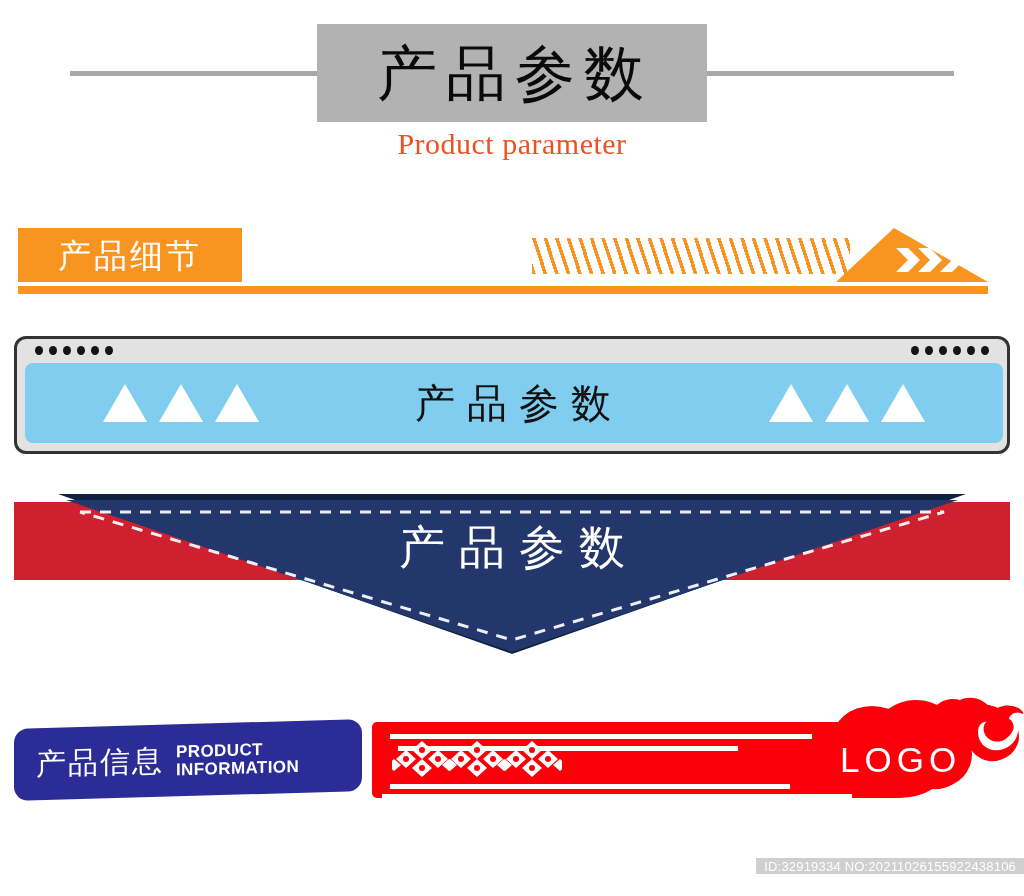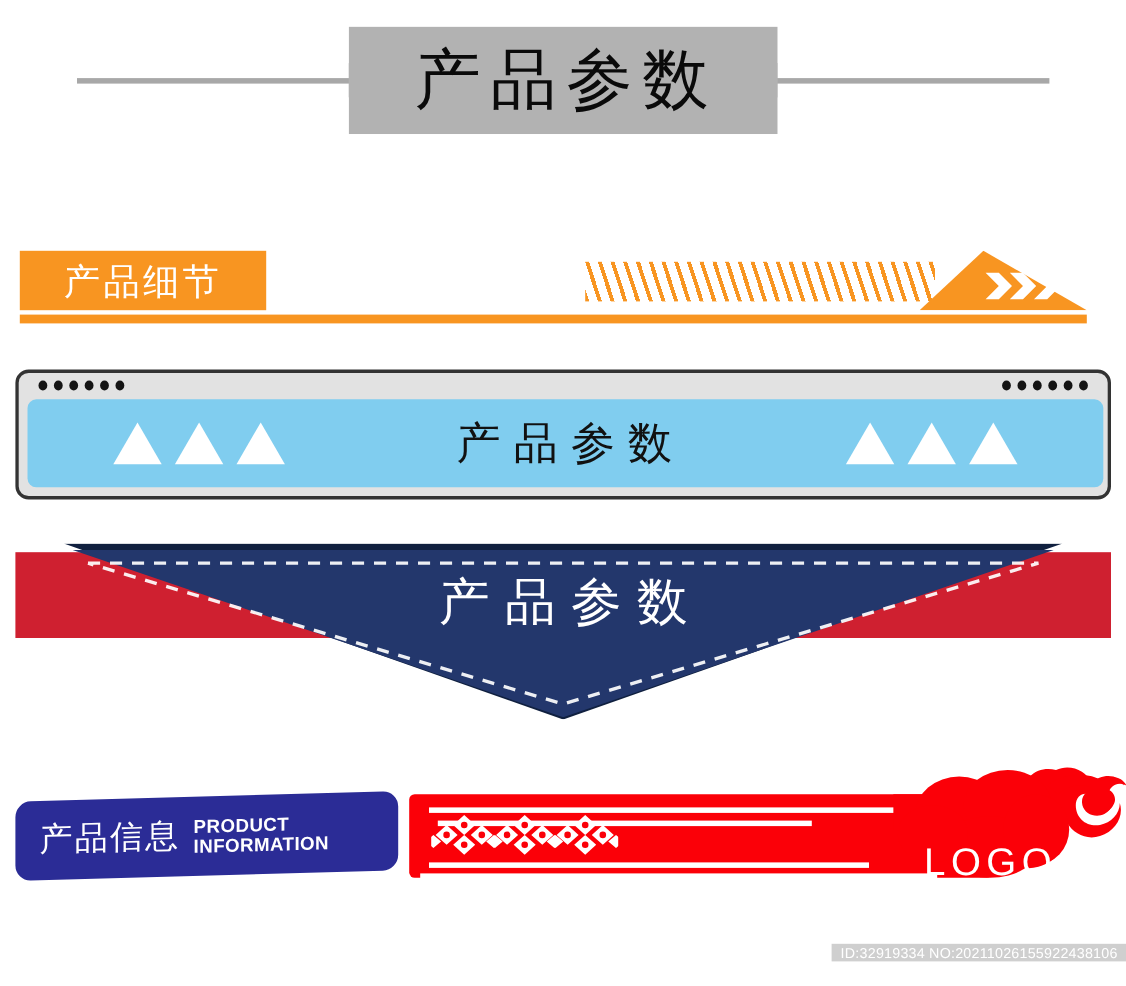--- a/index.html
+++ b/index.html
@@ -142,21 +142,20 @@
   .b5-rule.bot    { left: 390px; top: 84px;  width: 400px; }
   .b5-rule.bot2   { left: 382px; top: 94px;  width: 470px; }
   .b5-knots {
     position: absolute; left: 390px; top: 738px; display: flex; gap: 2px;
   }
   .b5-cloud { position: absolute; left: 812px; top: 696px; width: 212px; height: 125px; }
   .b5-logo {
     position: absolute; left: 840px; top: 742px;
     font-size: 35px; color: #ffffff; letter-spacing: 5px; line-height: 1;
     font-weight: 400;
-    margin-top: 24px;
   }
 
   
   .wm-left {
     position: absolute; left: 14px; top: 858px;
     font-family: "DejaVu Sans", "Liberation Sans", sans-serif;
     font-size: 20px; color: #ffffff; letter-spacing: 1px;
     -webkit-text-stroke: 1px #d8d8d8; text-shadow: none;
   }
   .wm-right {
@@ -169,20 +168,21 @@
 <body>
 
 <div id="canvas">
 
   <div class="b1">
     <div class="b1-line left"></div>
     <div class="b1-line right"></div>
     <div class="b1-hex">
       <span class="b1-cn">产品参数</span>
     </div>
+    <div class="b1-en">Product parameter</div>
   </div>
 
   <div class="b2">
     <div class="b2-box">
       <span class="b2-cn">产品细节</span>
     </div>
     <div class="b2-stripes"></div>
     <div class="b2-arrow">
       <svg width="152" height="54" viewBox="0 0 152 54">
         <polygon points="0,54 58,0 152,54" fill="#F89521"></polygon>

